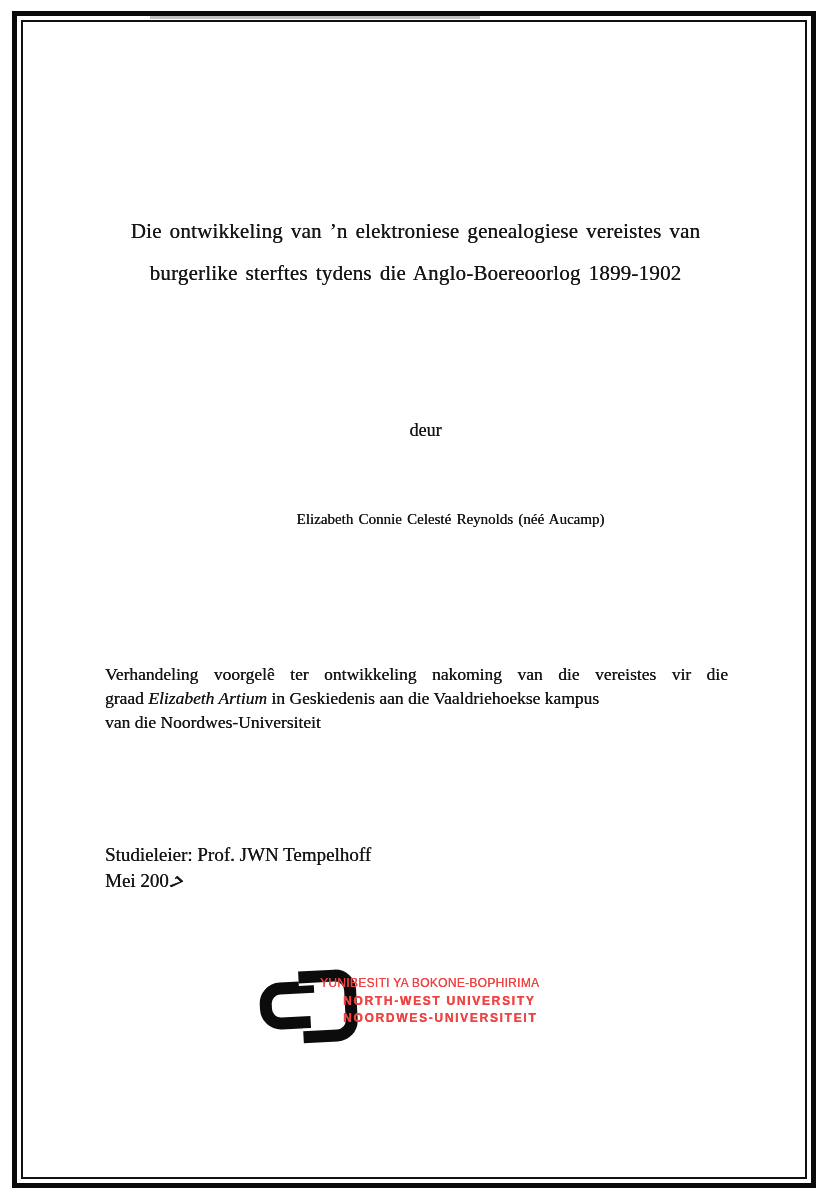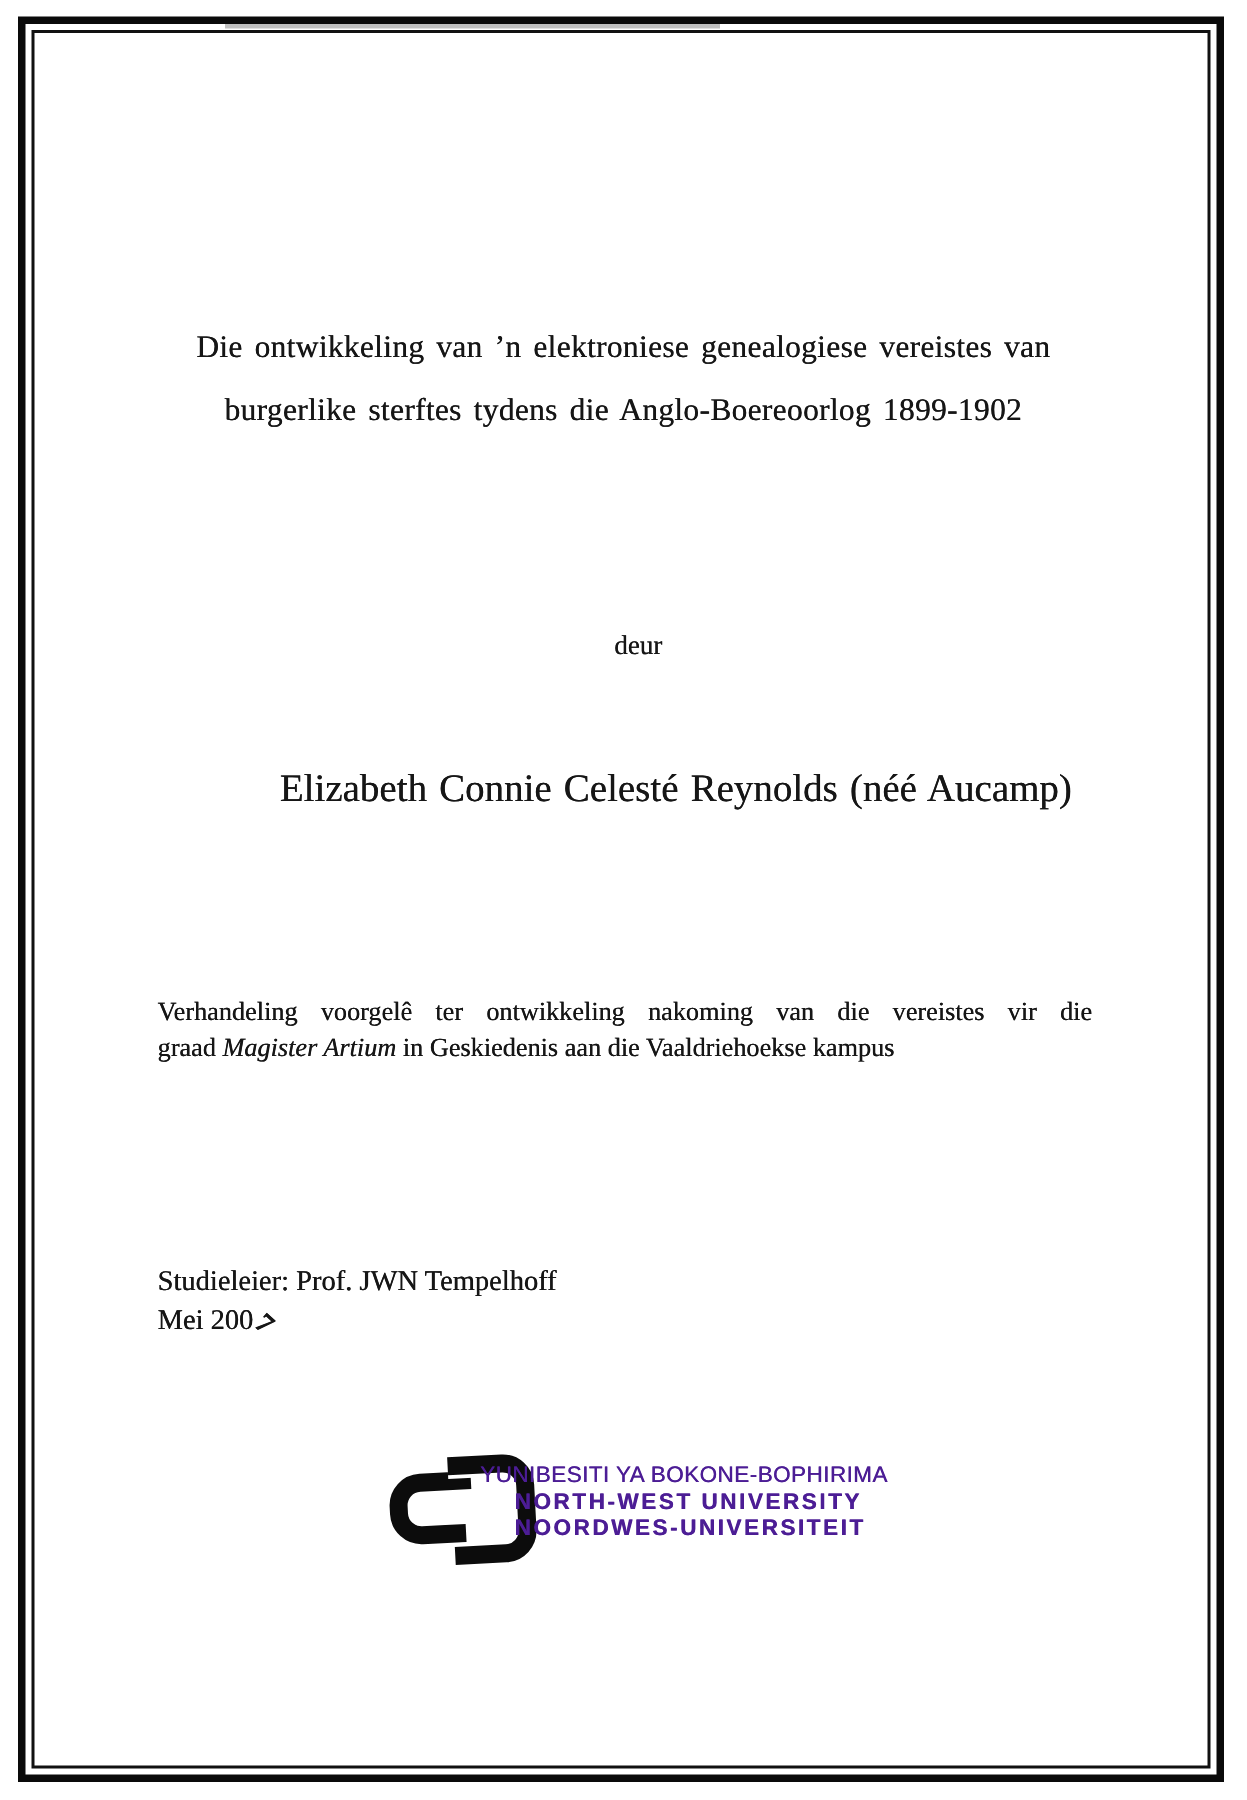--- a/index.html
+++ b/index.html
@@ -38,21 +38,21 @@
     word-spacing: 2.5px; letter-spacing: 0.2px;
   }
   
   .deur-line {
     position: absolute; left: 60px; top: 420px; width: 731px;
     text-align: center; font-size: 18px;
   }
   
   .author-line {
     position: absolute; left: 95px; top: 511px; width: 711px;
-    text-align: center; font-size: 26px; word-spacing: 1.5px;
+    text-align: center; font-size: 15px; word-spacing: 1.5px;
   }
   
   .statement-block {
     position: absolute; left: 105px; top: 662px; width: 623px;
     font-size: 17.5px; line-height: 24px;
   }
   .statement-line1 { text-align: justify; text-align-last: justify; }
   .statement-italic { font-style: italic; }
   
   .supervisor-block {
@@ -67,22 +67,22 @@
   }
   
   .logo-mark {
     position: absolute; left: 255px; top: 966px;
     width: 108px; height: 84px;
     transform: rotate(-3deg);
   }
   .logo-text {
     position: absolute; left: 320px; top: 975px;
     font-family: "Liberation Sans", sans-serif;
-    font-size: 15px; line-height: 17.5px;
-    color: #4c1d95;
+    font-size: 12px; line-height: 17.5px;
+    color: #ef4444;
     letter-spacing: 0.3px;
     white-space: nowrap;
     text-shadow: 0.3px 0 0 currentColor;
   }
   .logo-text .indented { padding-left: 23px; letter-spacing: 1.7px; font-weight: bold; }
   
   .title-block, .deur-line, .author-line, .statement-block, .supervisor-block {
     text-shadow: 0.2px 0 0 currentColor;
   }
 </style>
@@ -99,21 +99,22 @@
     <div>Die ontwikkeling van ’n elektroniese genealogiese vereistes van</div>
     <div>burgerlike sterftes tydens die Anglo-Boereoorlog 1899-1902</div>
   </div>
 
   <div class="deur-line">deur</div>
 
   <div class="author-line">Elizabeth Connie Celesté Reynolds (néé Aucamp)</div>
 
   <div class="statement-block">
     <div class="statement-line1">Verhandeling voorgelê ter ontwikkeling nakoming van die vereistes vir die</div>
-    <div><span>graad </span><span class="statement-italic">Magister Artium</span><span> in Geskiedenis aan die Vaaldriehoekse kampus</span></div>
+    <div><span>graad </span><span class="statement-italic">Elizabeth Artium</span><span> in Geskiedenis aan die Vaaldriehoekse kampus</span></div>
+    <div>van die Noordwes-Universiteit</div>
   </div>
 
   <div class="supervisor-block">
     <div>Studieleier: Prof. JWN Tempelhoff</div>
     <div><span>Mei 200</span><span class="skewed-seven">7</span></div>
   </div>
 
   <svg class="logo-mark" viewBox="0 0 108 84" xmlns="http://www.w3.org/2000/svg" aria-hidden="true">
 
     <path d="M 60 21 H 26 A 15 15 0 0 0 11 36 V 41 A 15 15 0 0 0 26 56 H 55" fill="none" stroke="#0c0c0c" stroke-width="12" stroke-linecap="butt"></path>

